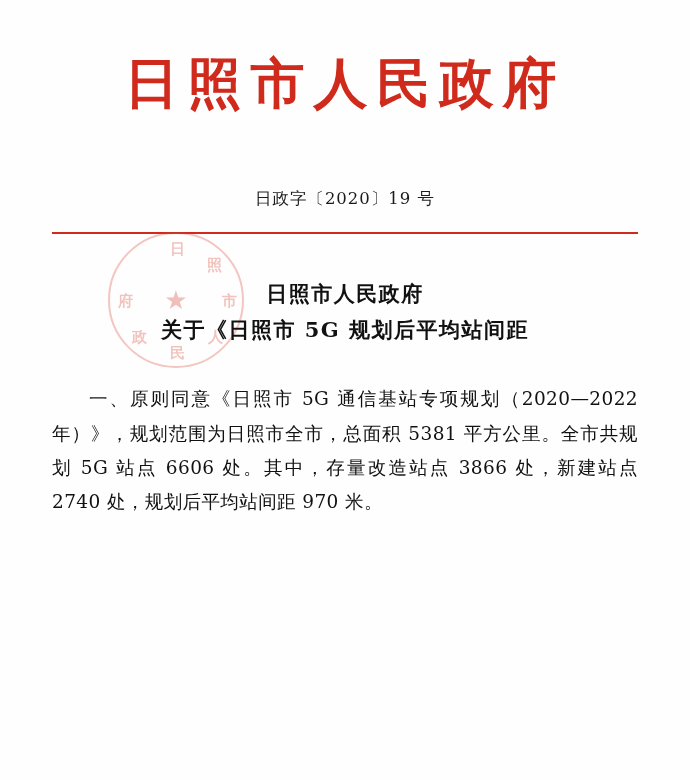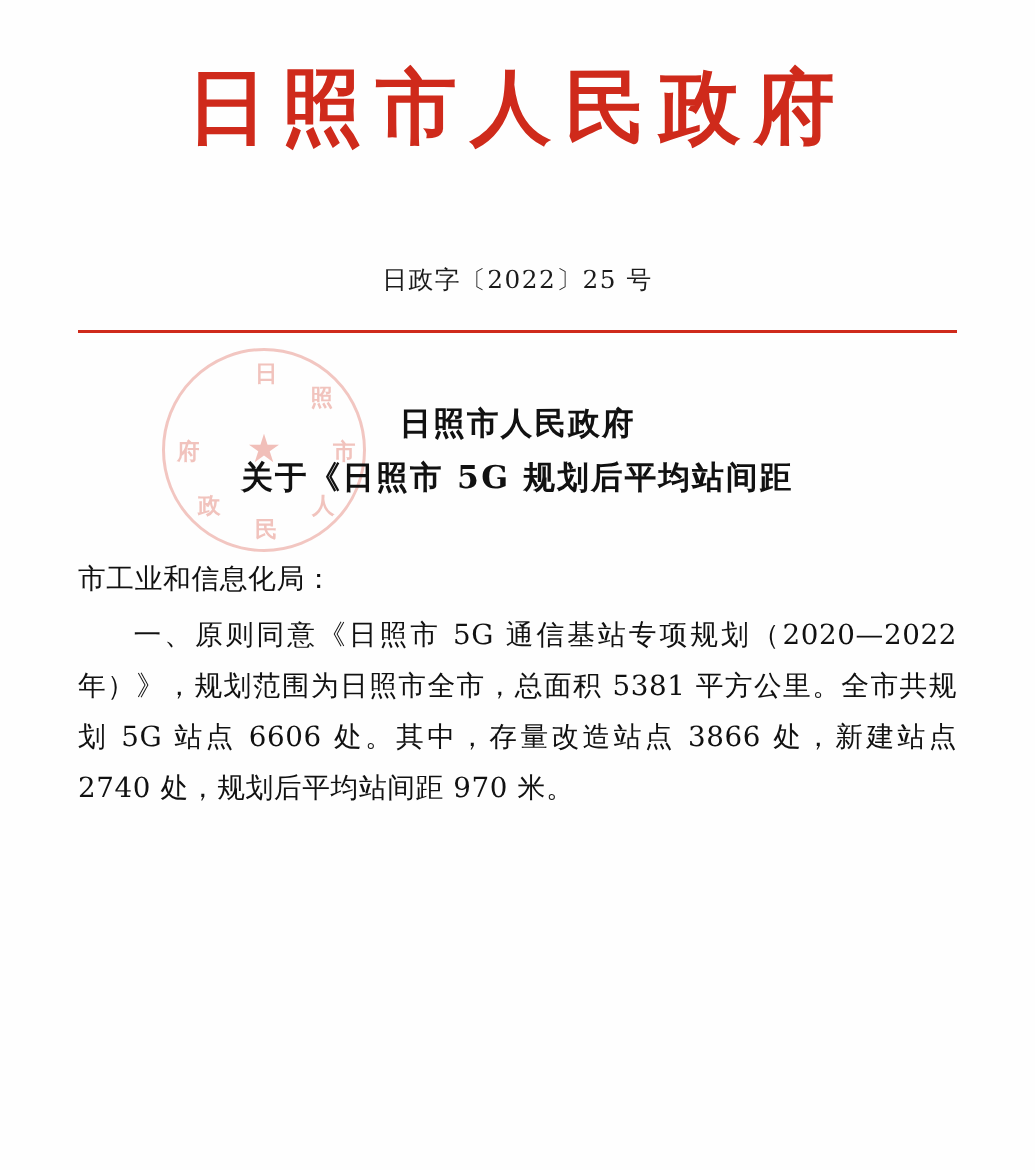--- a/index.html
+++ b/index.html
@@ -12,21 +12,21 @@
     background: #ffffff;
     font-family: "DejaVu Serif", "Liberation Serif", serif;
     overflow: hidden;
     position: relative;
   }
   .page {
     position: relative;
     width: 690px;
     height: 780px;
     box-sizing: border-box;
-    padding: 4px 52px;
+    padding: 16px 52px;
     background: #fefefe;
   }
   
   .masthead {
     text-align: center;
     padding-top: 36px;
   }
   .masthead-title {
     color: #cf2a1b;
     font-family: "DejaVu Serif", "Liberation Serif", serif;
@@ -125,21 +125,21 @@
 </style>
 </head>
 <body>
 
 <div class="page">
 
   <div class="masthead">
     <div class="masthead-title">日照市人民政府</div>
   </div>
 
-  <div class="doc-number">日政字〔2022〕25 号</div>
+  <div class="doc-number">日政字〔2020〕19 号</div>
 
   <div class="red-rule"></div>
 
   <div class="seal">
     <div class="seal-text">
       <span class="seal-ch" style="left:60px;  top:6px;">日</span>
       <span class="seal-ch" style="left:97px;  top:22px;">照</span>
       <span class="seal-ch" style="left:112px; top:58px;">市</span>
       <span class="seal-ch" style="left:98px;  top:94px;">人</span>
       <span class="seal-ch" style="left:60px;  top:110px;">民</span>
@@ -148,17 +148,16 @@
     </div>
     <div class="seal-inner">★</div>
   </div>
 
   <div class="title-block">
     <div class="title-line">日照市人民政府</div>
     <div class="title-line">关于《日照市 5G 规划后平均站间距</div>
   </div>
 
   <div class="body-text">
-    <p>市工业和信息化局：</p>
     <p class="indent">一、原则同意《日照市 5G 通信基站专项规划（2020—2022 年）》，规划范围为日照市全市，总面积 5381 平方公里。全市共规划 5G 站点 6606 处。其中，存量改造站点 3866 处，新建站点 2740 处，规划后平均站间距 970 米。</p>
   </div>
 
 </div>
 
 </body></html>

